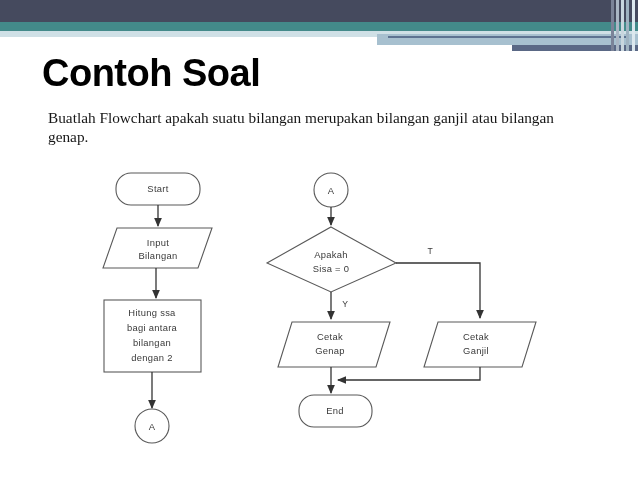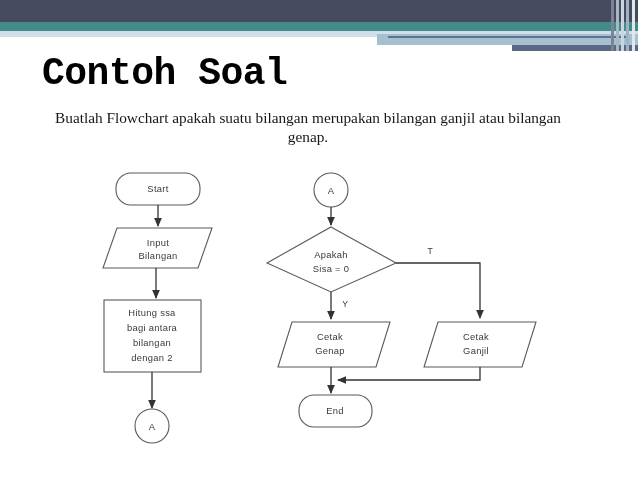--- a/index.html
+++ b/index.html
@@ -70,37 +70,36 @@
   .vs2 { left: 616px; background: #aab6c4; }
   .vs3 { left: 621px; background: #c9d6de; }
   .vs4 { left: 626px; background: #9fb2c0; }
   .vs5 { left: 632px; background: #dce8ee; }
 
   
   .page-title {
     position: absolute;
     left: 42px;
     top: 52px;
-    font-family: Liberation Mono, monospace;
+    font-family: Liberation Sans, sans-serif;
     font-weight: bold;
     font-size: 38px;
     letter-spacing: -0.5px;
     color: #000000;
     white-space: nowrap;
   }
   .page-subtitle {
     position: absolute;
     left: 48px;
     top: 108px;
     width: 520px;
     font-family: "Liberation Serif", serif;
     font-size: 15.3px;
     line-height: 19px;
     color: #161616;
-    text-align: center;
   }
 
   
   #flow {
     position: absolute;
     left: 0;
     top: 0;
   }
   .shape {
     fill: #ffffff;

